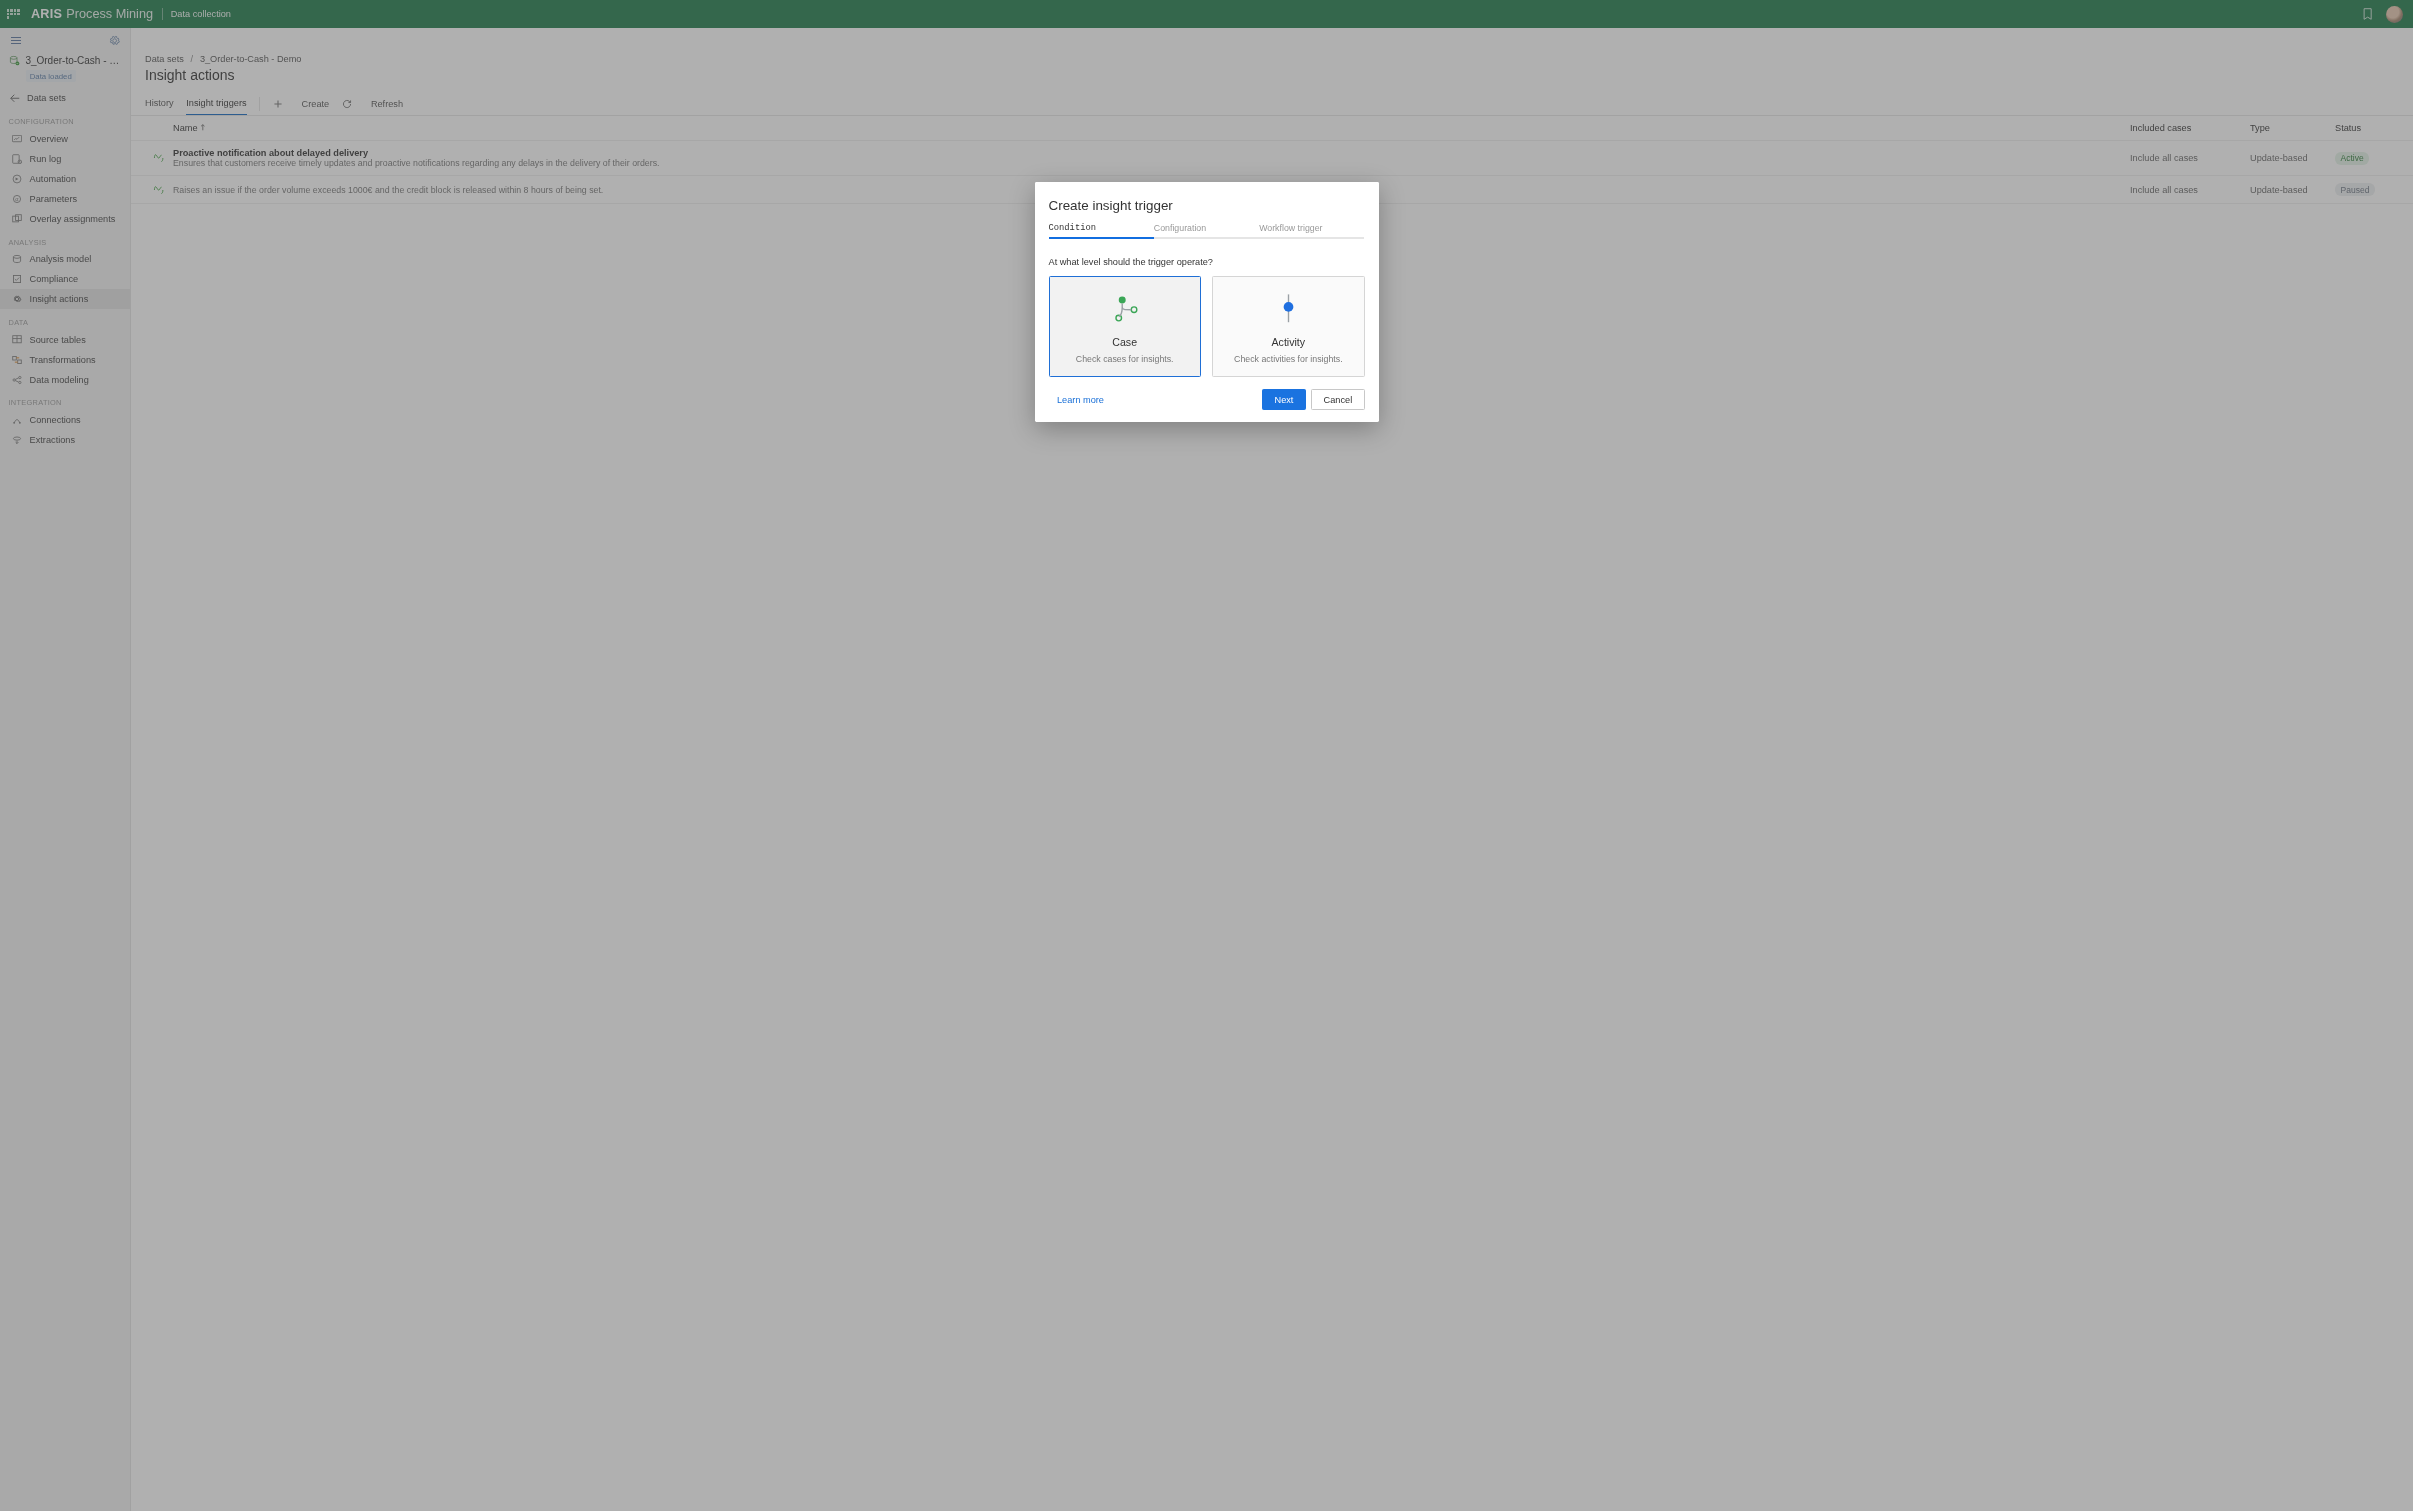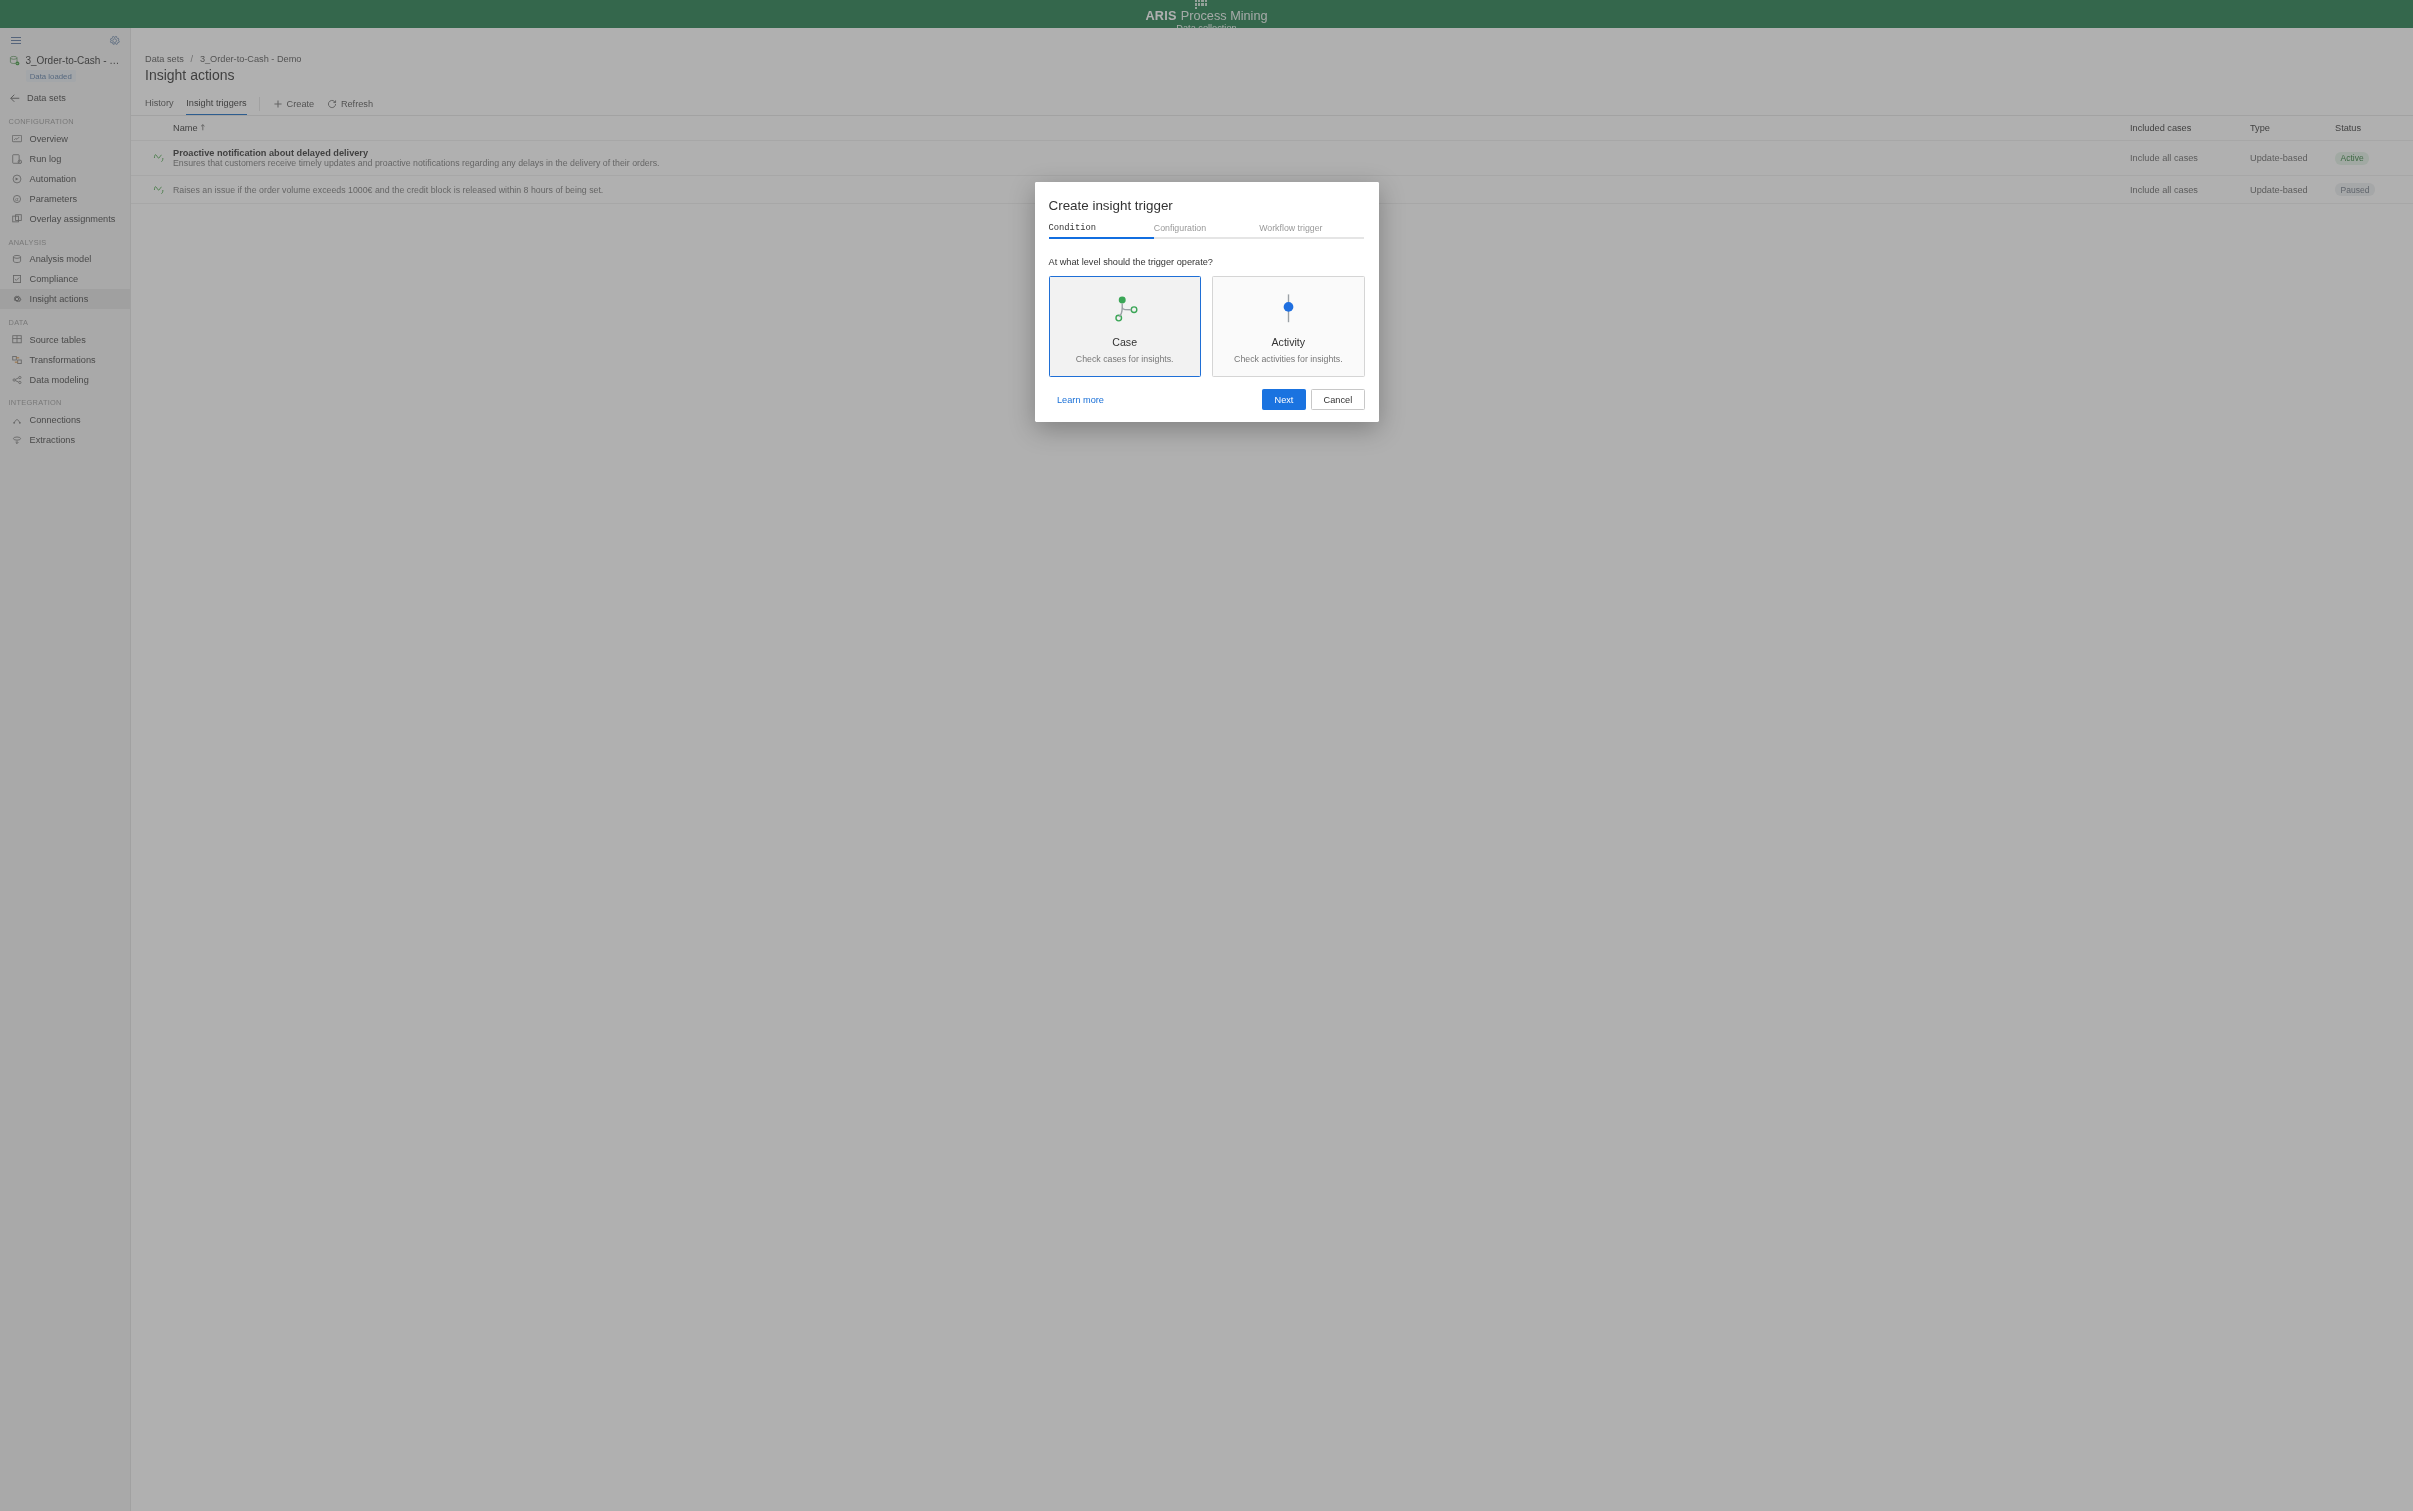--- a/index.html
+++ b/index.html
@@ -1,20 +1,20 @@
 <!DOCTYPE html>
 <html><head>
 <meta charset="utf-8">
 <style>
   * { box-sizing: border-box; margin: 0; padding: 0; }
   html, body { width: 100%; height: 100%; font-family: "Segoe UI", Arial, sans-serif; font-size: 9.2px; color: #333; overflow: hidden; }
   body { background: #fff; position: relative; }
 
   
-  .topbar { height: 28px; background: #1e7a4a; color: #fff; display: flex; align-items: center; padding: 0 7px; flex-direction: column; }
+  .topbar { height: 28px; background: #1e7a4a; color: #fff; display: flex; align-items: center; padding: 0 7px; }
   .topbar .apps-icon { width: 12.7px; display: flex; flex-wrap: wrap; gap: 1.4px; margin-right: 11.3px; cursor: pointer; }
   .topbar .apps-icon span { width: 2.1px; height: 2.1px; background: #e0efe6; }
   .topbar .brand { font-size: 12.7px; font-weight: 300; display: flex; align-items: baseline; gap: 4.2px; }
   .topbar .brand .aris { font-weight: 600; letter-spacing: 0.2px; }
   .topbar .brand .pm { opacity: 0.9; }
   .topbar .div { width: 0.7px; height: 12.7px; background: rgba(255,255,255,0.4); margin: 0 8.5px; }
   .topbar .context { font-size: 9.2px; opacity: 0.95; }
   .topbar .spacer { flex: 1; }
   .topbar .bookmark-icon svg, .topbar .apps-icon { opacity: 0.9; }
   .topbar .avatar { width: 17px; height: 17px; border-radius: 50%; background: radial-gradient(circle at 40% 35%, #e7c9b1 0 40%, #a9886f 60%, #667 100%); margin-left: 10px; margin-right: 2.8px; cursor: pointer; }
@@ -48,21 +48,21 @@
   .main { flex: 1; background: #fff; display: flex; flex-direction: column; overflow: hidden; }
   .main .crumbs { padding: 26px 14px 0 14px; font-size: 9.2px; color: #555; }
   .main .crumbs a { color: #555; text-decoration: none; }
   .main .crumbs .sep { margin: 0 4.2px; color: #888; }
   .main h1 { font-size: 14px; font-weight: 500; padding: 2.8px 14px 5.6px 14px; color: #333; }
 
   .main .tabs-row { display: flex; align-items: center; gap: 12.7px; padding: 4.2px 14px 0 14px; border-bottom: 0.7px solid #e6e6e6; }
   .main .tabs-row .tab { padding: 5.6px 0; font-size: 9.2px; color: #555; cursor: pointer; border-bottom: 1.4px solid transparent; }
   .main .tabs-row .tab.active { border-bottom-color: #1169c4; font-weight: 500; color: #333; }
   .main .tabs-row .vdiv { width: 0.7px; height: 14px; background: #e3e3e3; }
-  .main .tabs-row .action { display: flex; align-items: center; gap: 4px; color: #555; cursor: pointer; }
+  .main .tabs-row .action { display: flex; align-items: center; gap: 19px; color: #555; cursor: pointer; }
 
   
   .table { display: flex; flex-direction: column; }
   .thead { display: flex; align-items: center; padding: 7px 14px; border-bottom: 0.7px solid #eee; font-weight: 400; color: #333; font-size: 9.2px; }
   .col-name { flex: 1; padding-left: 28px; display: flex; align-items: center; gap: 2.8px; }
   .col-inc  { width: 120px; }
   .col-type { width: 85px; }
   .col-status { width: 64px; }
   .trow { display: flex; align-items: center; padding: 7px 14px; border-bottom: 0.7px solid #eee; cursor: pointer; }
   .trow .row-ico { width: 28px; display: flex; justify-content: center; color: #3a8a3a; }

